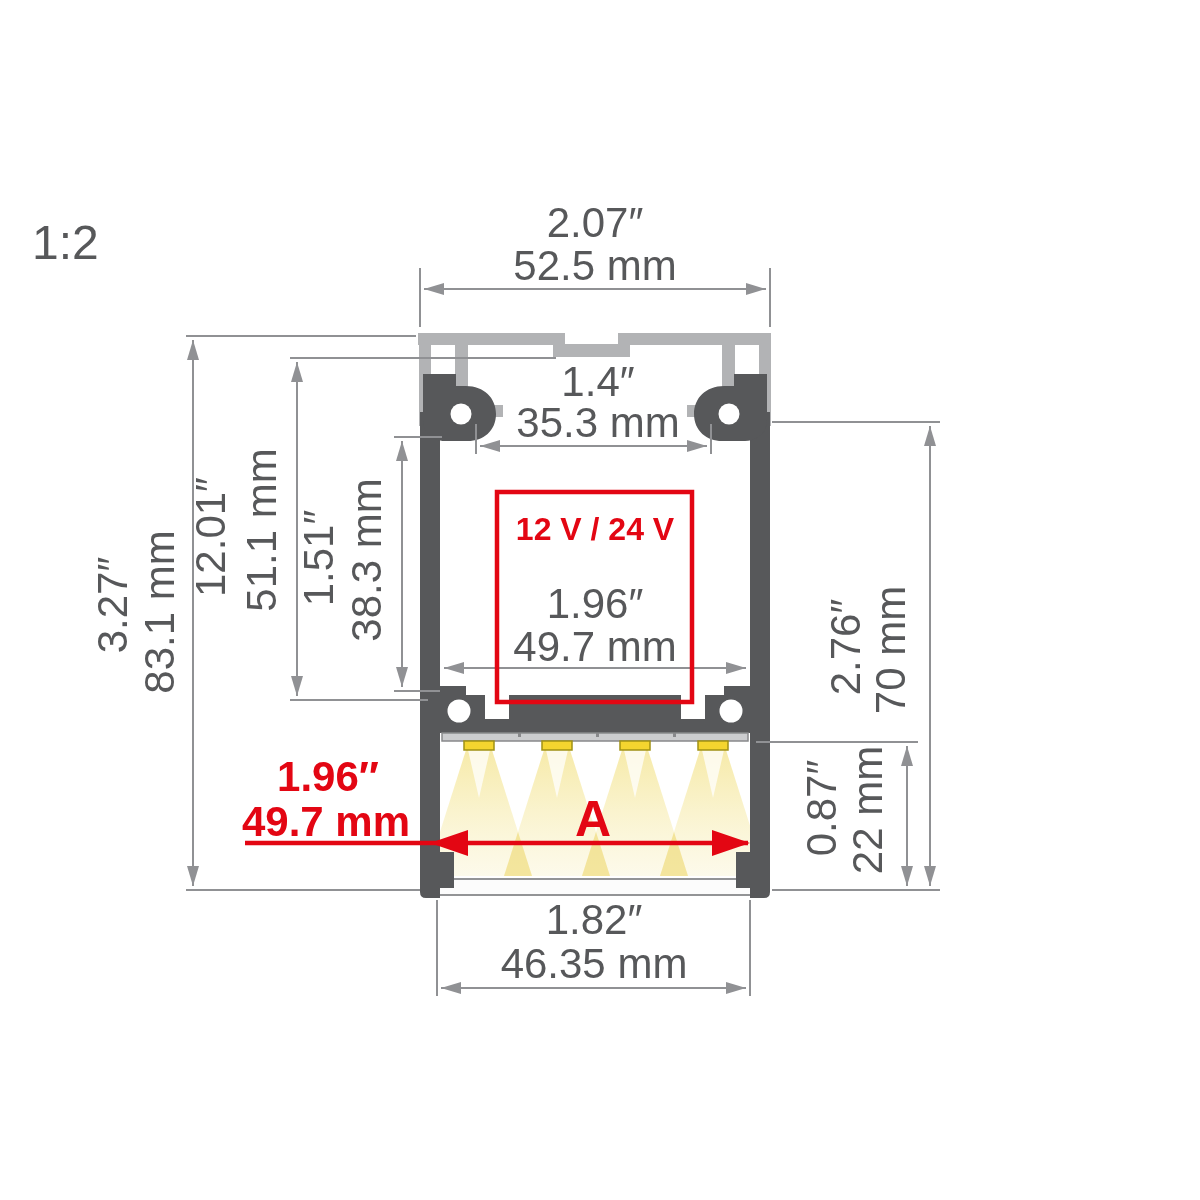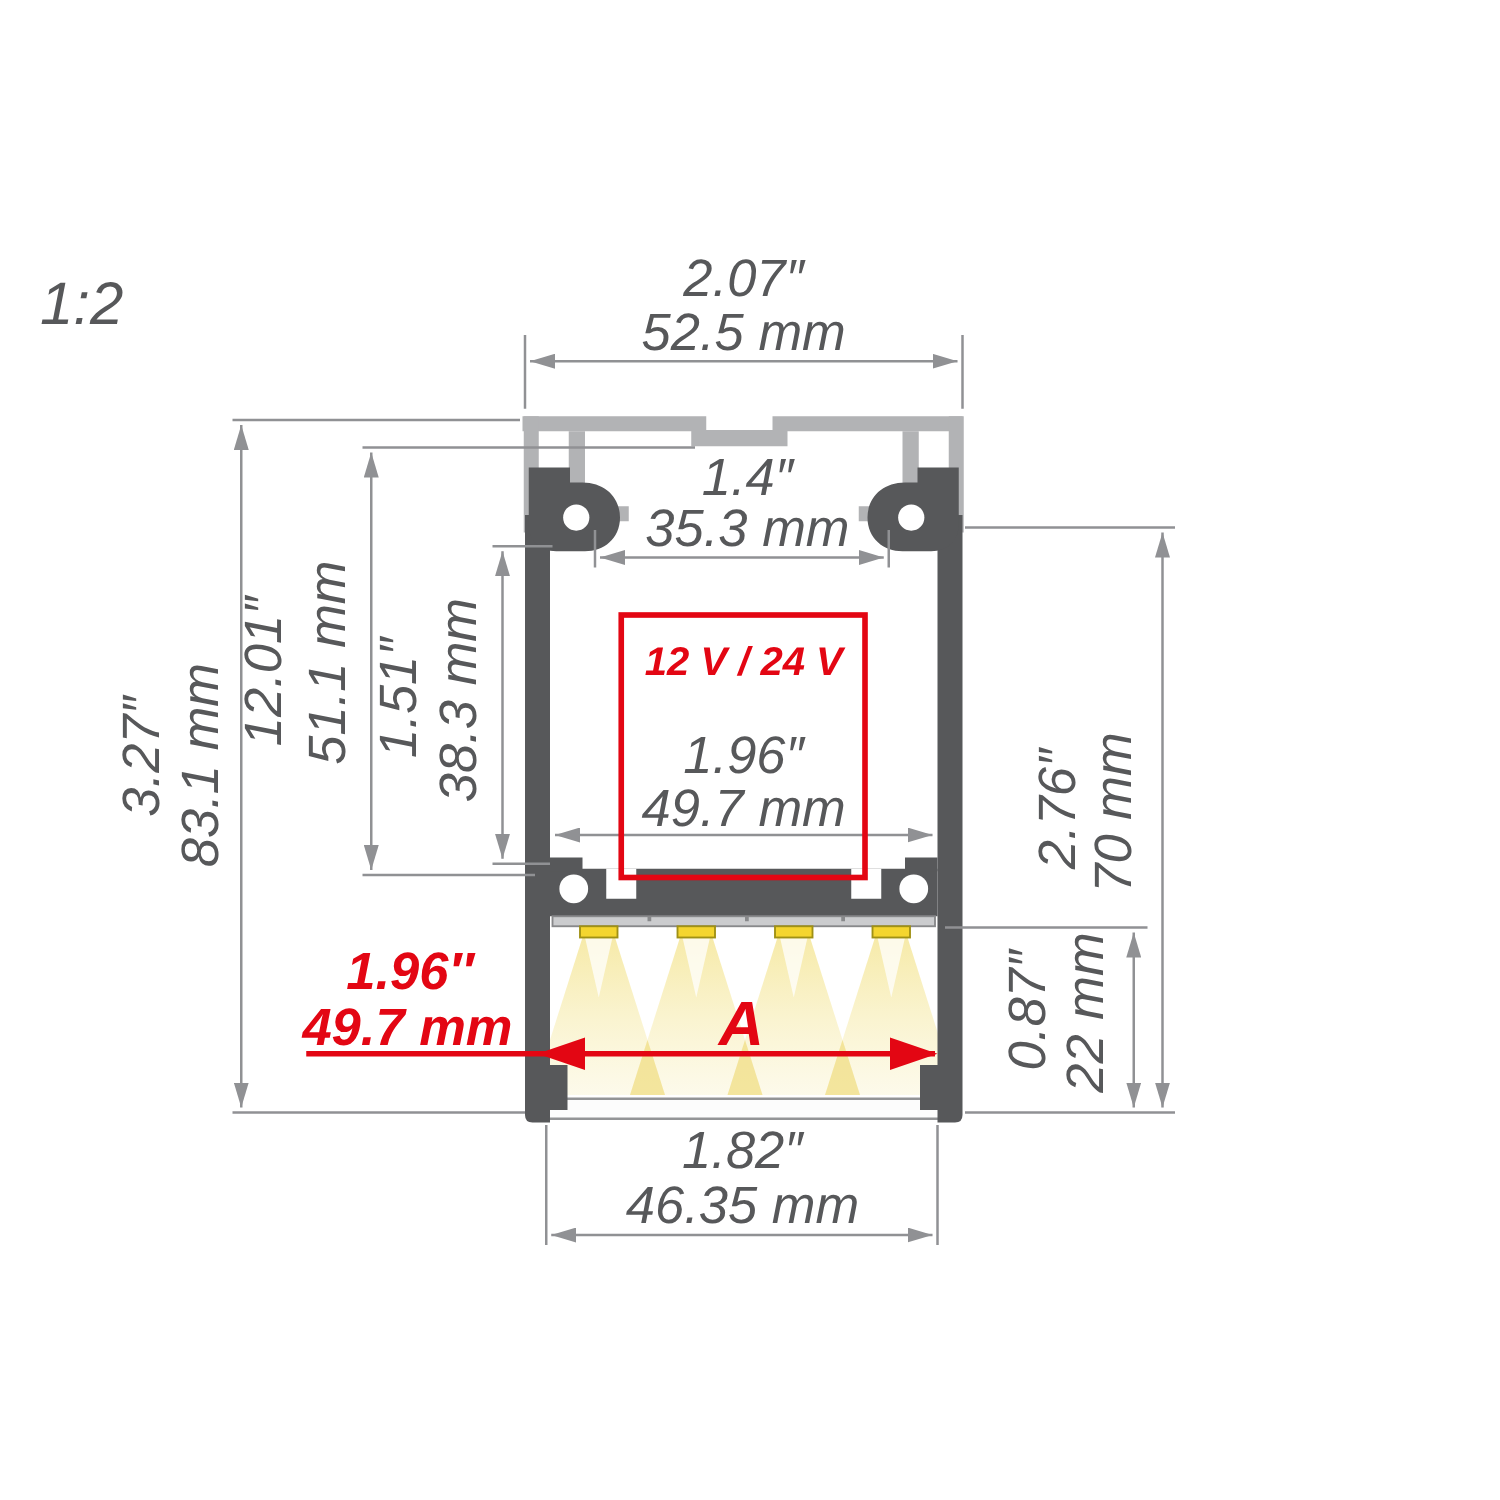--- a/index.html
+++ b/index.html
@@ -1,17 +1,17 @@
 <!DOCTYPE html>
 <html><head>
 <meta charset="utf-8">
 <style>
   html,body{margin:0;padding:0;background:#ffffff;}
   .page{position:relative;width:1200px;height:1200px;background:#fff;overflow:hidden;
-        font-family:"Liberation Sans","DejaVu Sans",sans-serif;font-style:italic;}
+        font-family:"Liberation Sans","DejaVu Sans",sans-serif;}
   svg text{font-family:"Liberation Sans","DejaVu Sans",sans-serif;}
   .dimtxt{font-size:42px;fill:#57585a;}
   .redbold{font-size:42px;fill:#e30613;font-weight:bold;}
   .scaletxt{font-size:48px;fill:#57585a;}
   .vlabel{font-size:32px;fill:#e30613;font-weight:bold;}
   .alabel{font-size:50px;fill:#e30613;font-weight:bold;}
 </style>
 </head>
 <body>
 

